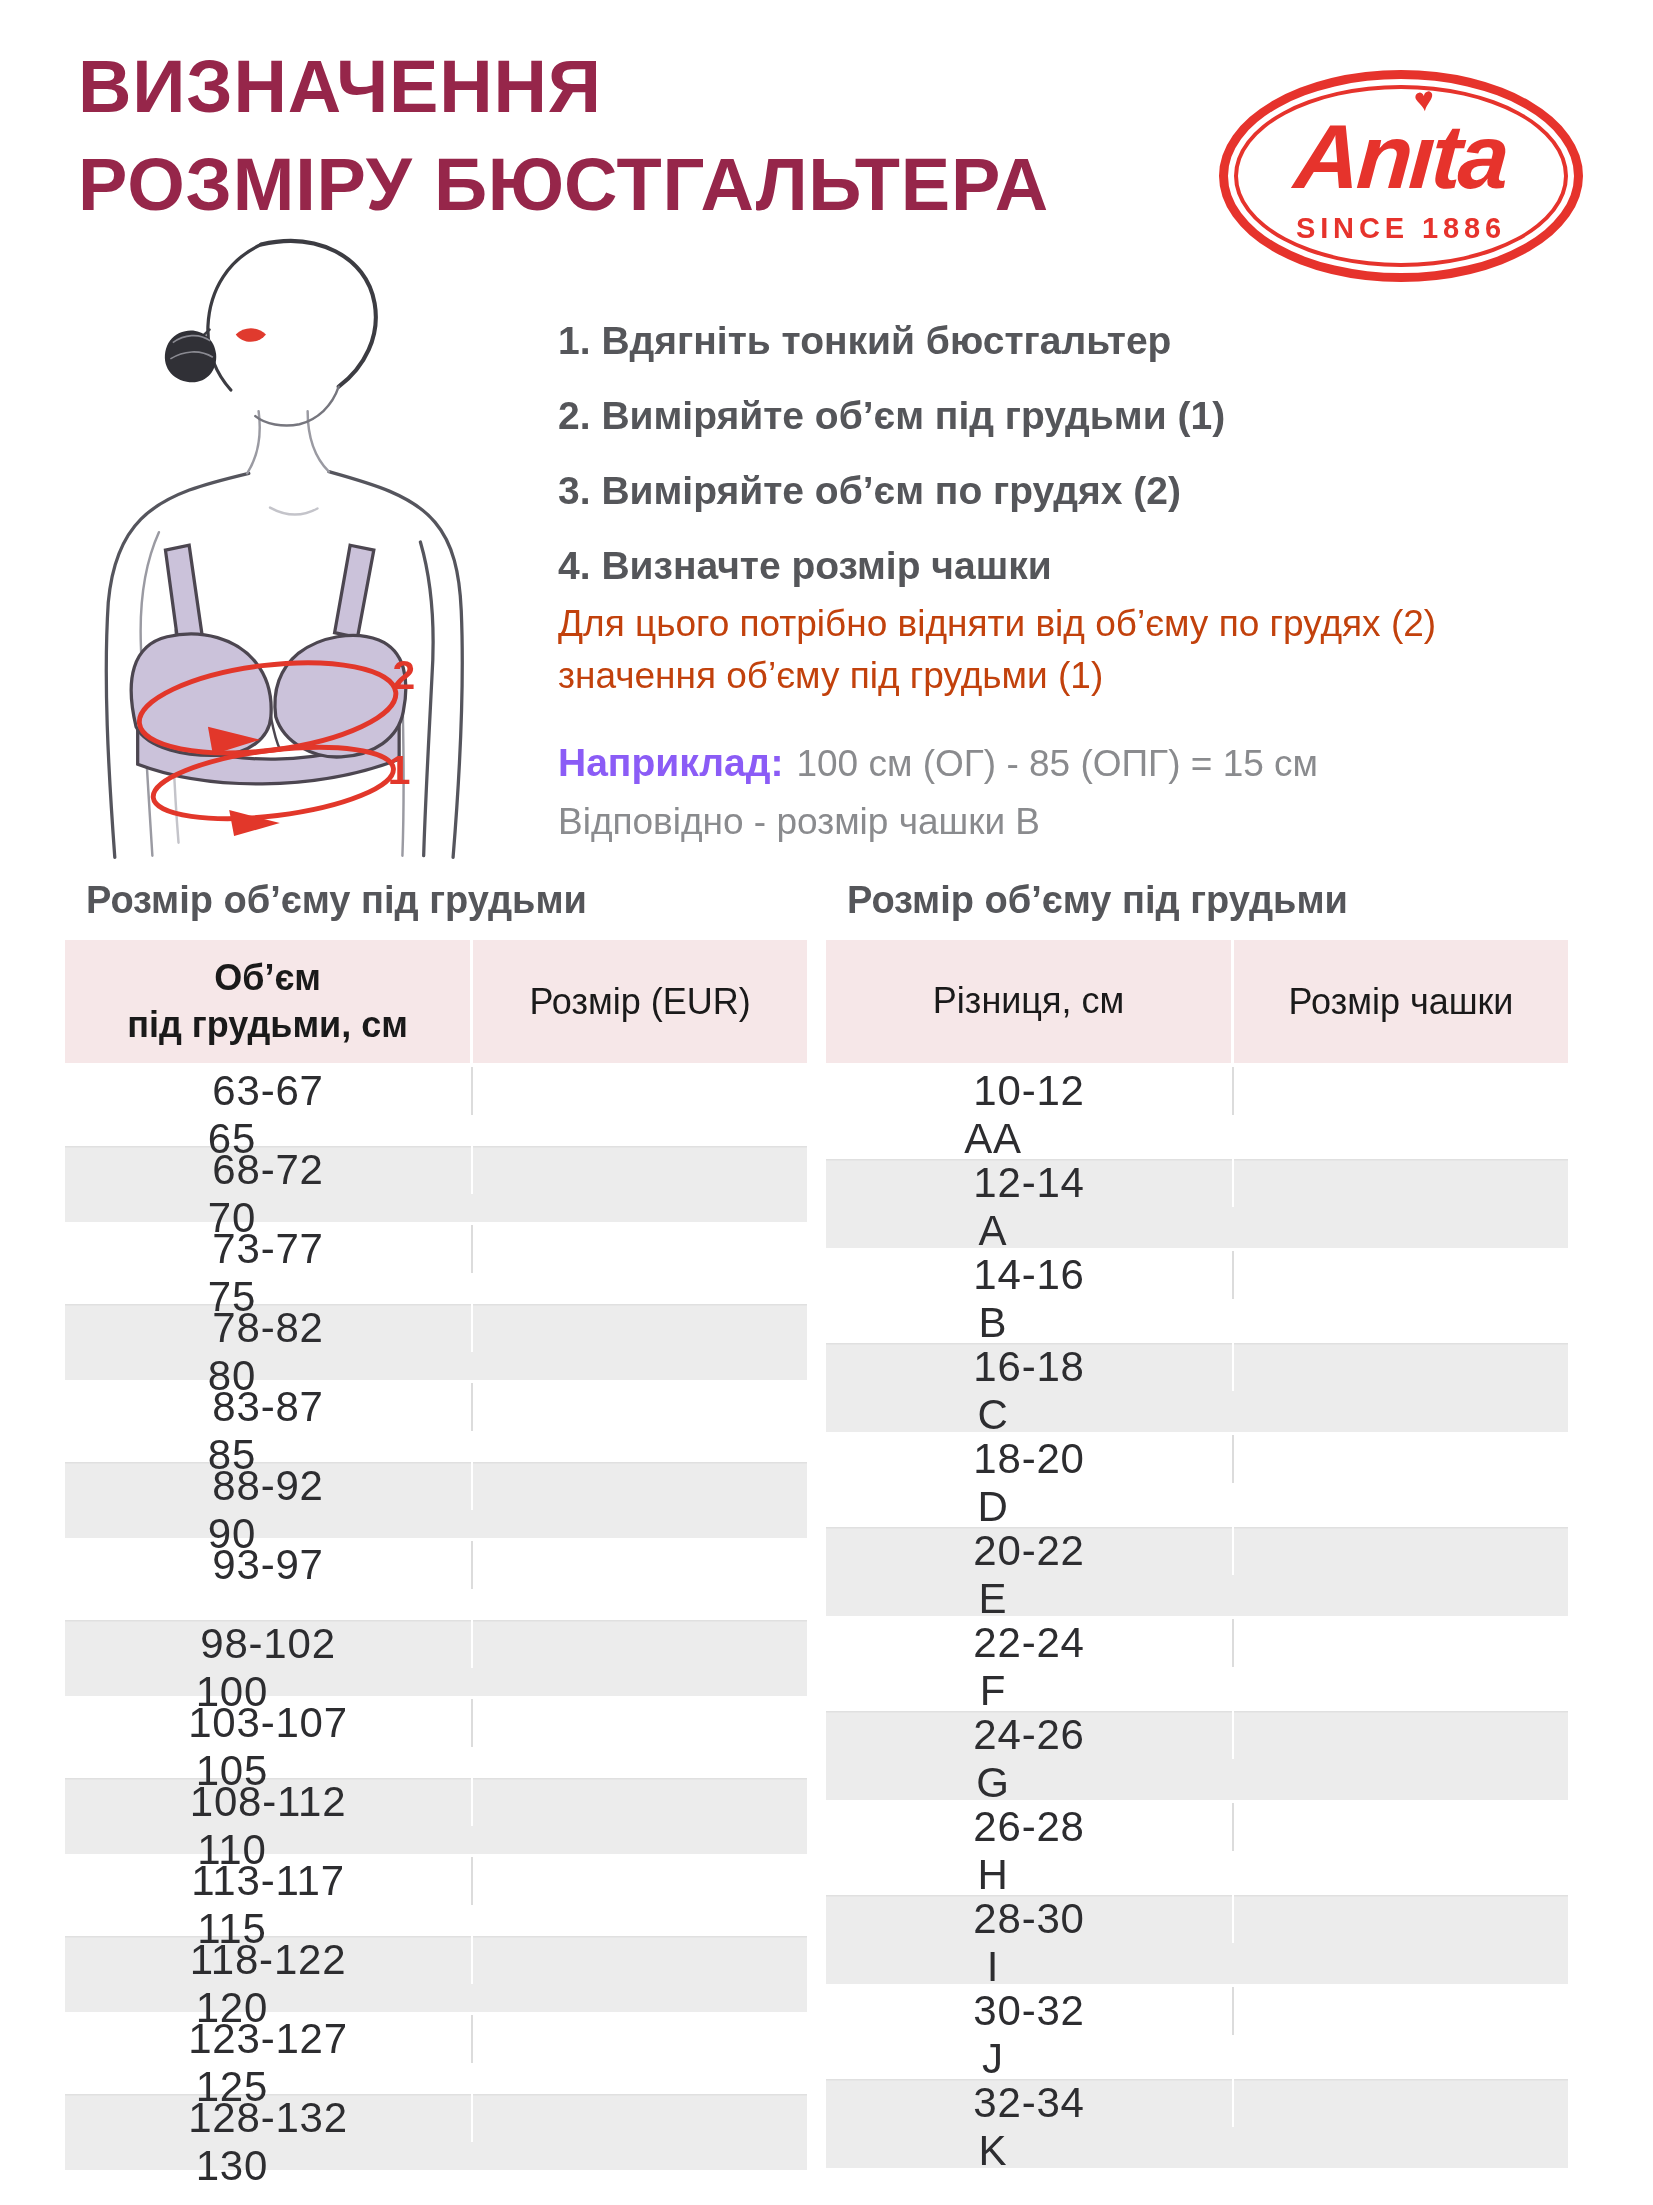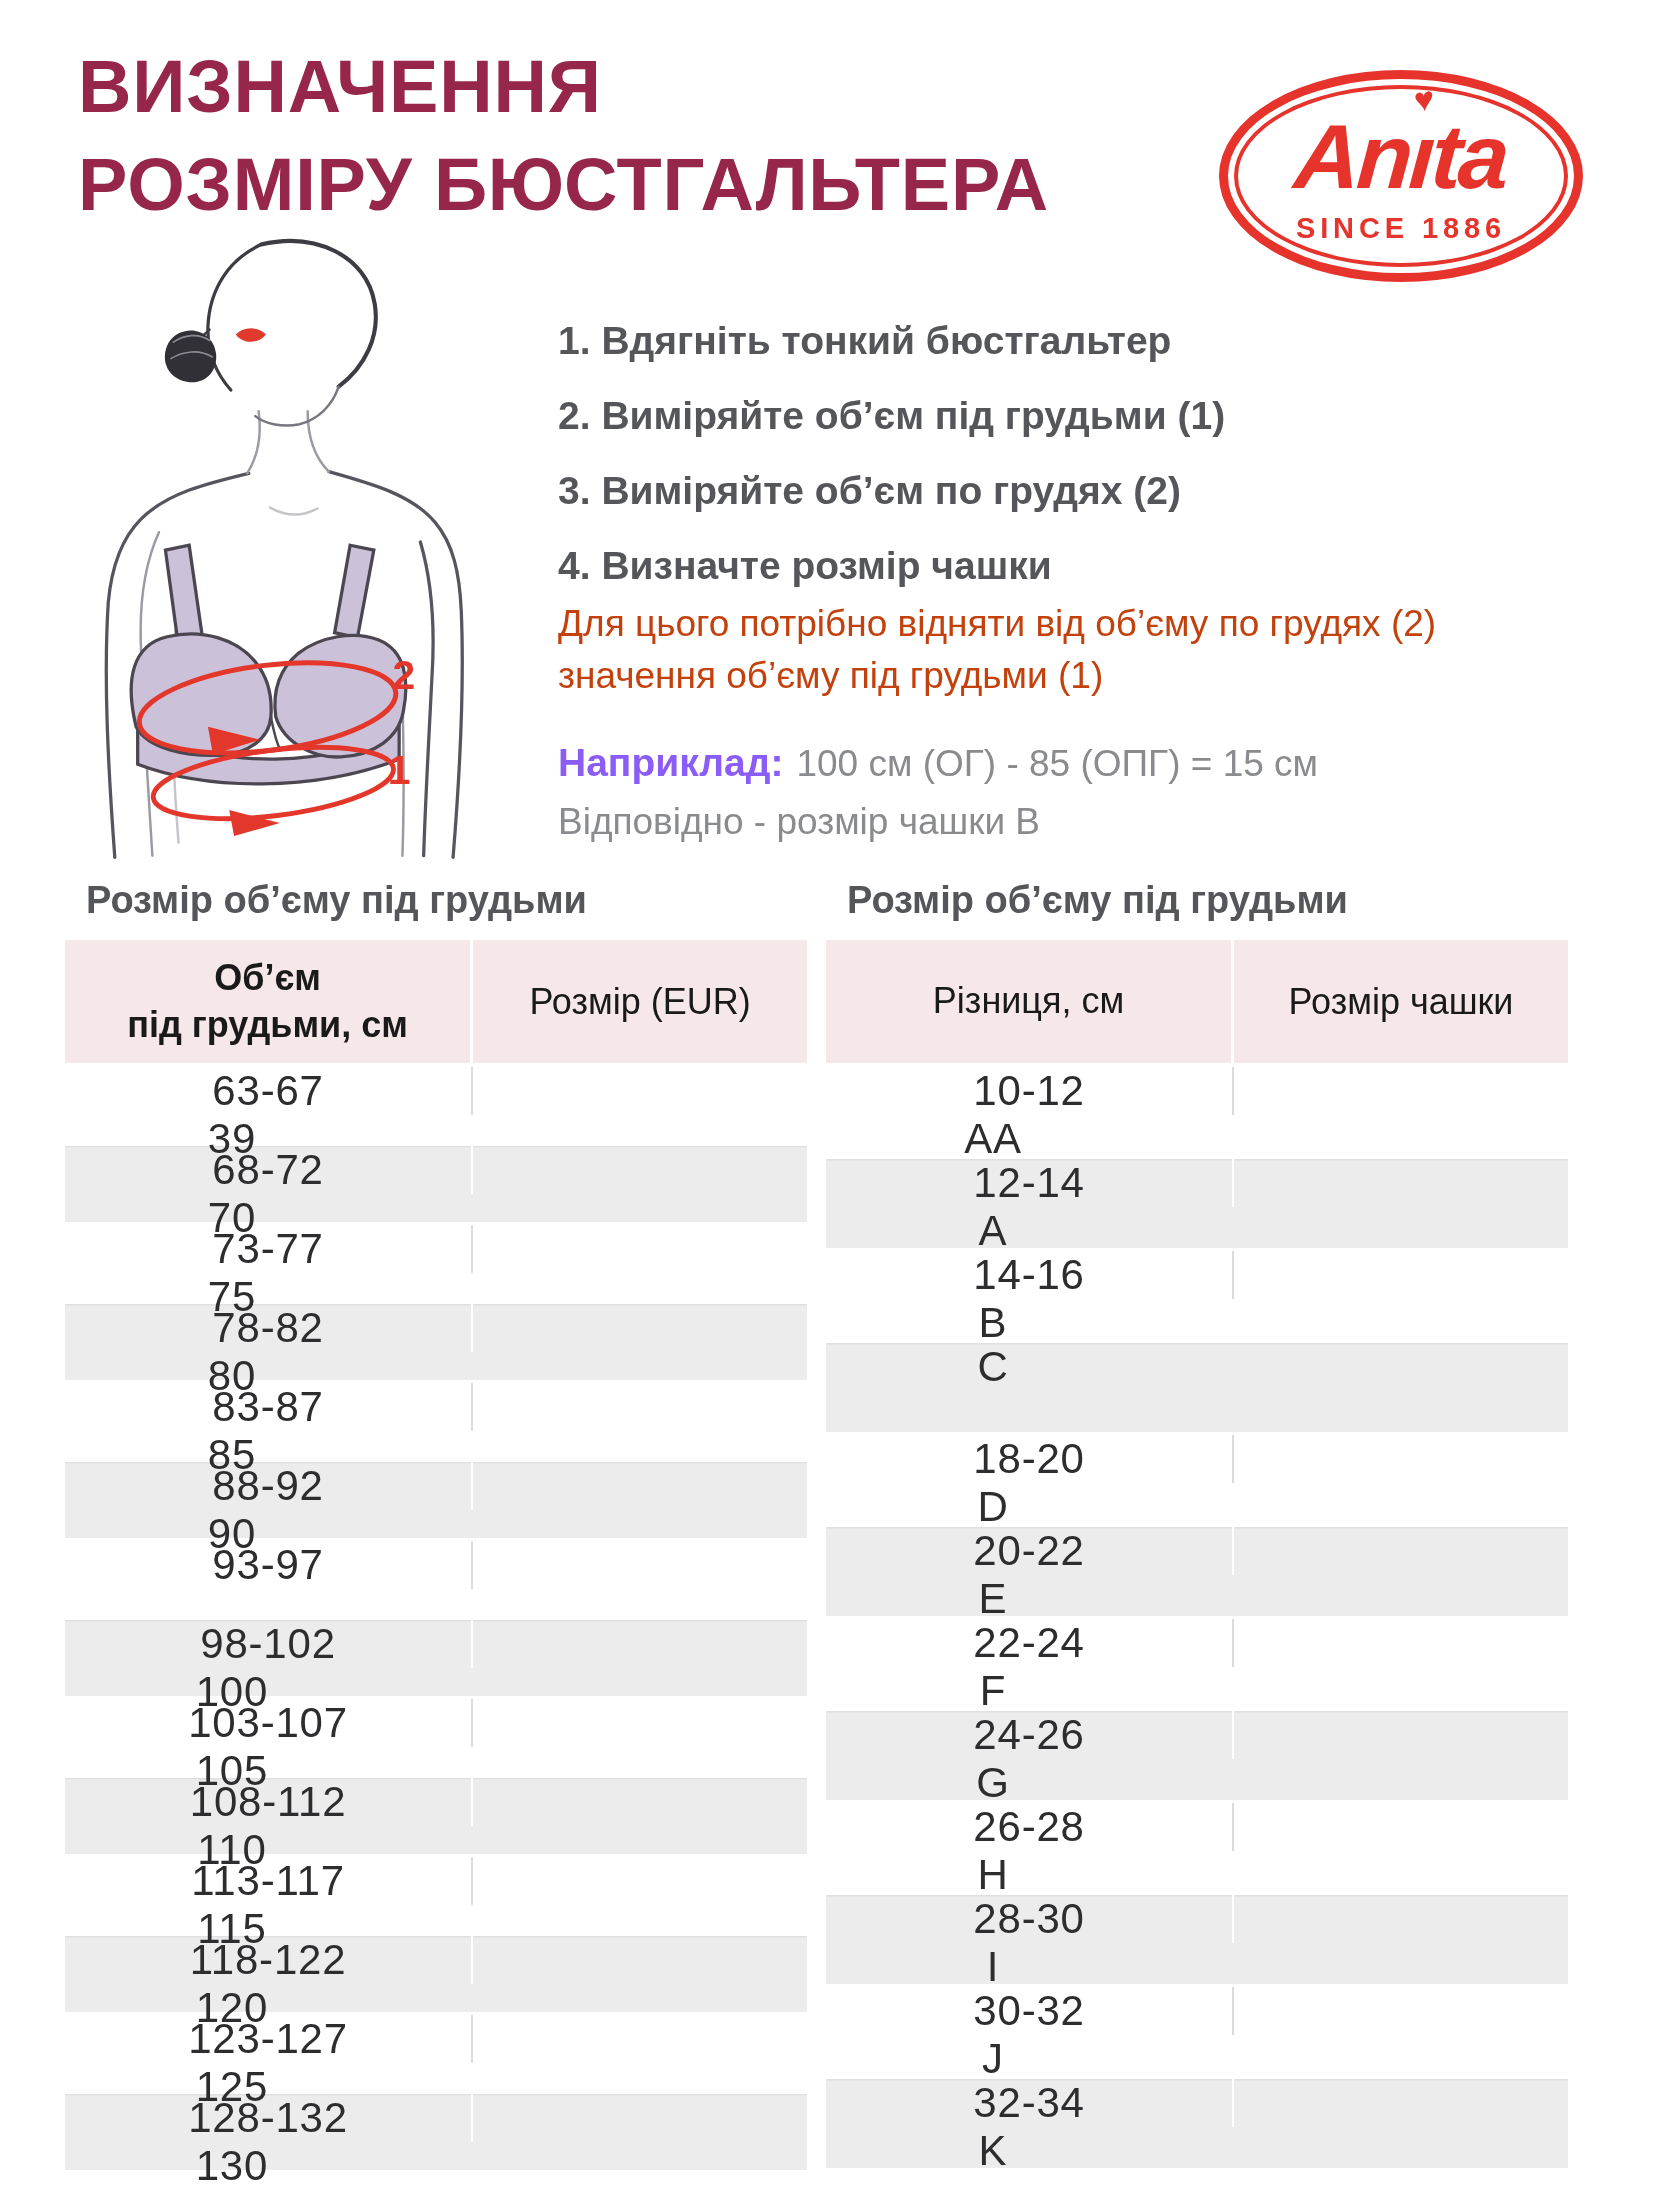--- a/index.html
+++ b/index.html
@@ -167,21 +167,21 @@
       <div class="table band">
         <div class="hrow">
           <div class="hc hc1">
             <span>Об’єм</span>
             <span>під грудьми, см</span>
           </div>
           <div class="hc hc2">Розмір (EUR)</div>
         </div>
         <div class="row">
             <div class="c c1">63-67</div>
-            <div class="c c2">39</div>
+            <div class="c c2">65</div>
           </div>
         <div class="row">
             <div class="c c1">68-72</div>
             <div class="c c2">70</div>
           </div>
         <div class="row">
             <div class="c c1">73-77</div>
             <div class="c c2">75</div>
           </div>
         <div class="row">
@@ -243,20 +243,21 @@
           </div>
         <div class="row">
             <div class="c c1">12-14</div>
             <div class="c c2">A</div>
           </div>
         <div class="row">
             <div class="c c1">14-16</div>
             <div class="c c2">B</div>
           </div>
         <div class="row">
+            <div class="c c1">16-18</div>
             <div class="c c2">C</div>
           </div>
         <div class="row">
             <div class="c c1">18-20</div>
             <div class="c c2">D</div>
           </div>
         <div class="row">
             <div class="c c1">20-22</div>
             <div class="c c2">E</div>
           </div>

